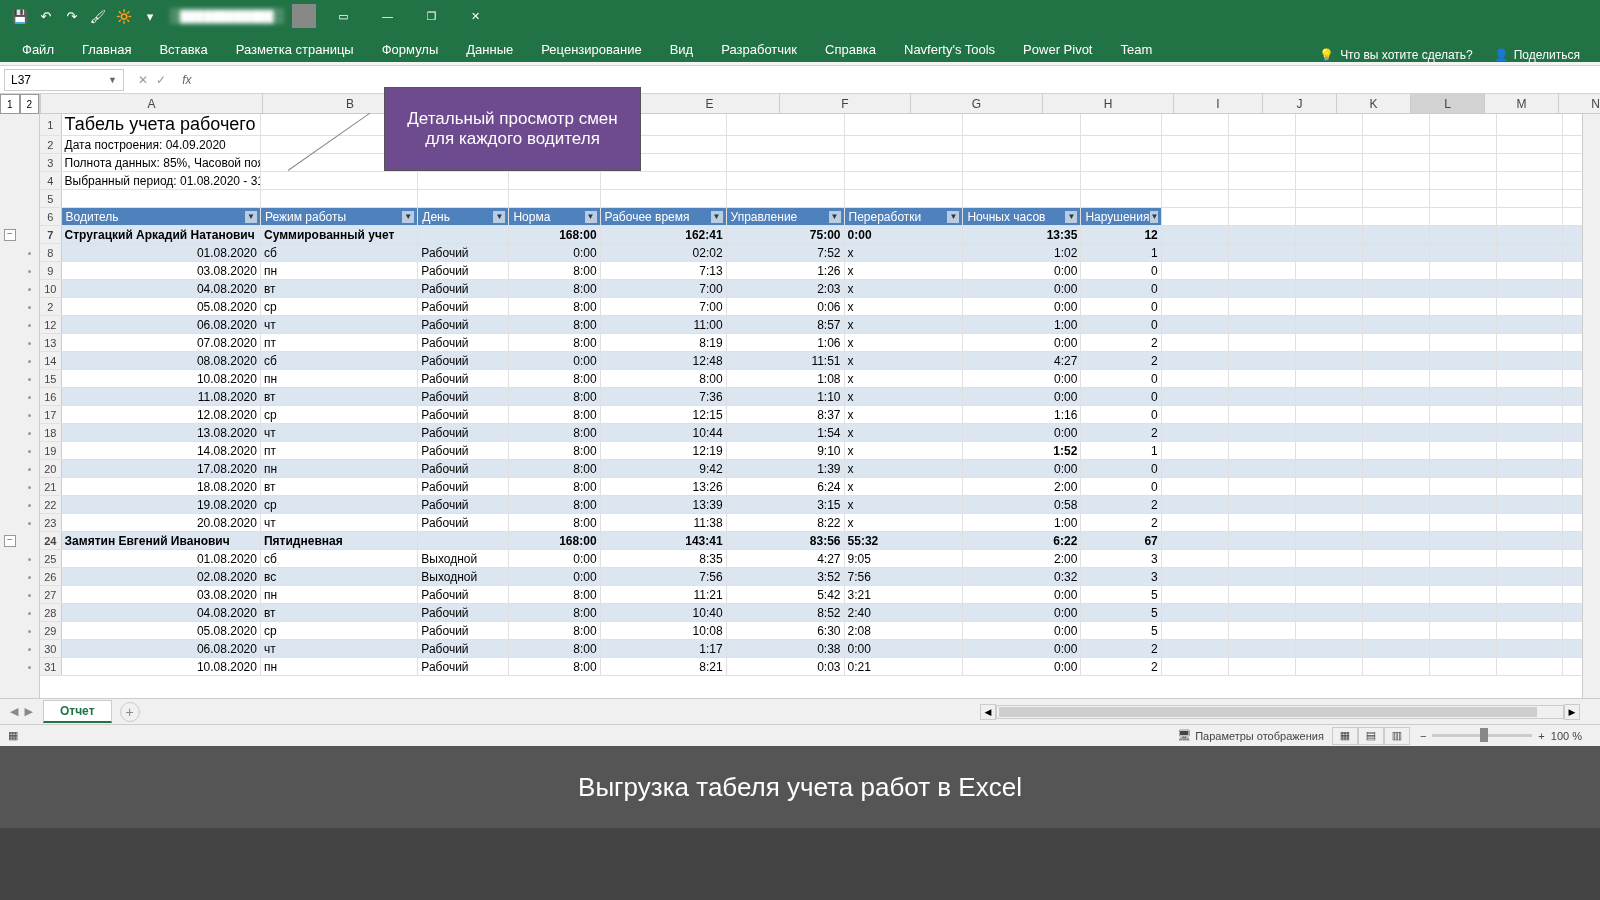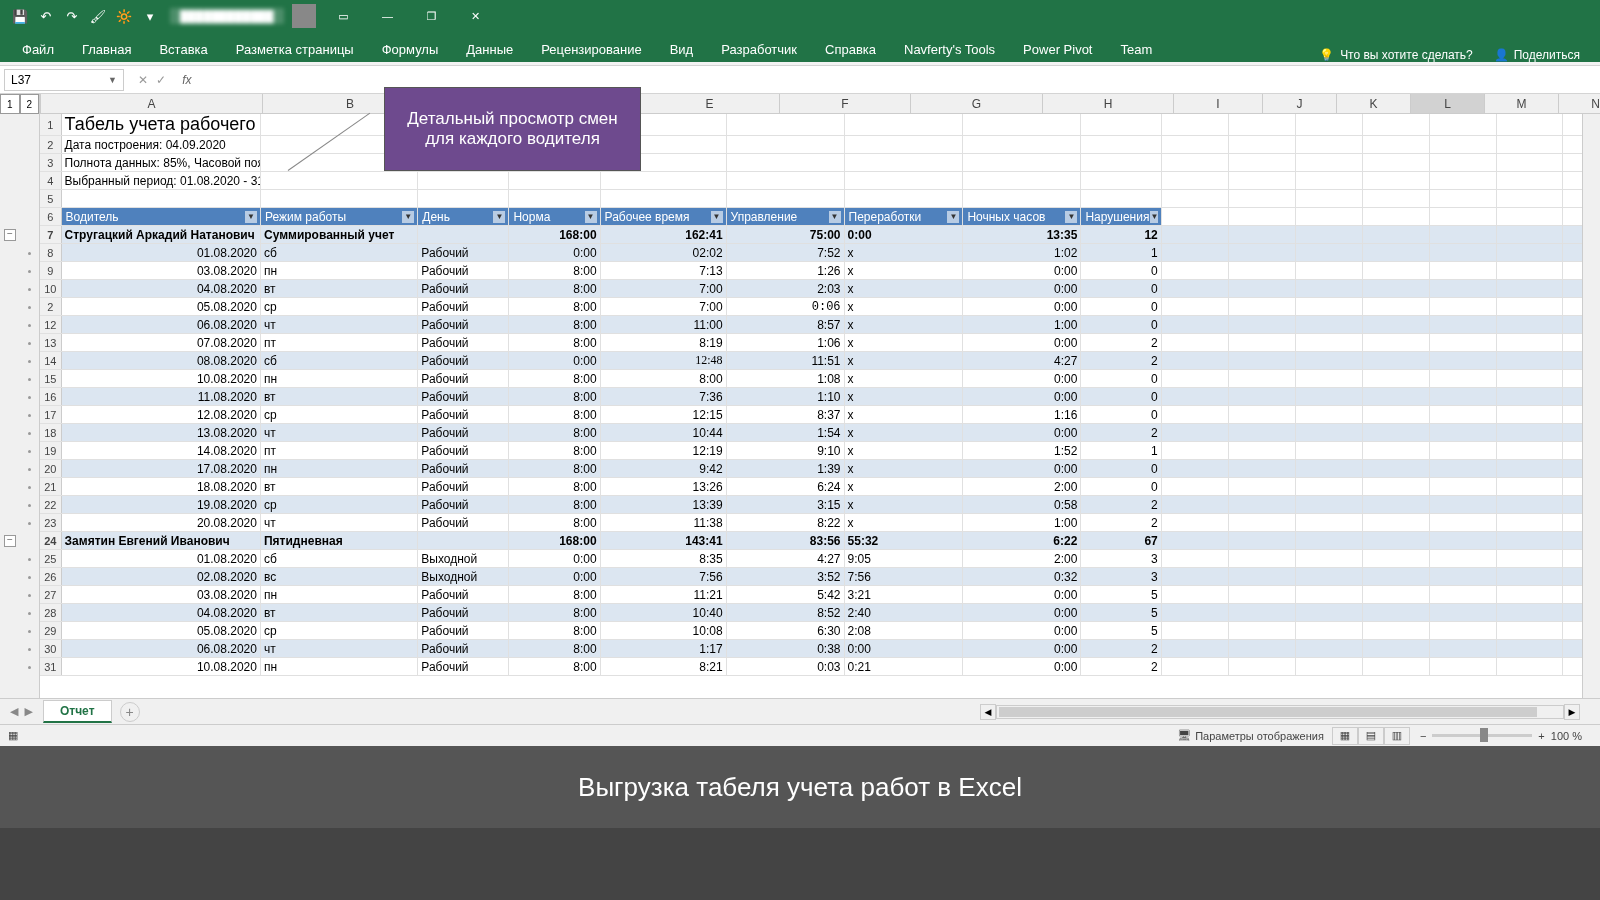--- a/index.html
+++ b/index.html
@@ -461,21 +461,21 @@
           <div class="cell" style="width: 74px;"></div>
           <div class="cell" style="width: 40px;"></div>
         </div>
         <div class="grid-row band1">
           <div class="row-hdr">2</div>
           <div class="cell r" style="width: 222px;">05.08.2020</div>
           <div class="cell" style="width: 175px;">ср</div>
           <div class="cell" style="width: 101px;">Рабочий</div>
           <div class="cell r" style="width: 101px;">8:00</div>
           <div class="cell r" style="width: 140px;">7:00</div>
-          <div class="cell r" style="width: 131px; font-family: Liberation Mono, monospace;">0:06</div>
+          <div class="cell r" style="width: 131px;">0:06</div>
           <div class="cell" style="width: 132px;">x</div>
           <div class="cell r" style="width: 131px;">0:00</div>
           <div class="cell r" style="width: 89px;">0</div>
           <div class="cell" style="width: 74px;"></div>
           <div class="cell" style="width: 74px;"></div>
           <div class="cell" style="width: 74px;"></div>
           <div class="cell" style="width: 74px;"></div>
           <div class="cell" style="width: 74px;"></div>
           <div class="cell" style="width: 74px;"></div>
           <div class="cell" style="width: 40px;"></div>
@@ -517,21 +517,21 @@
           <div class="cell" style="width: 74px;"></div>
           <div class="cell" style="width: 74px;"></div>
           <div class="cell" style="width: 40px;"></div>
         </div>
         <div class="grid-row band0">
           <div class="row-hdr">14</div>
           <div class="cell r" style="width: 222px;">08.08.2020</div>
           <div class="cell" style="width: 175px;">сб</div>
           <div class="cell" style="width: 101px;">Рабочий</div>
           <div class="cell r" style="width: 101px;">0:00</div>
-          <div class="cell r" style="width: 140px; font-family: Liberation Serif, serif;">12:48</div>
+          <div class="cell r" style="width: 140px;">12:48</div>
           <div class="cell r" style="width: 131px;">11:51</div>
           <div class="cell" style="width: 132px;">x</div>
           <div class="cell r" style="width: 131px;">4:27</div>
           <div class="cell r" style="width: 89px;">2</div>
           <div class="cell" style="width: 74px;"></div>
           <div class="cell" style="width: 74px;"></div>
           <div class="cell" style="width: 74px;"></div>
           <div class="cell" style="width: 74px;"></div>
           <div class="cell" style="width: 74px;"></div>
           <div class="cell" style="width: 74px;"></div>
@@ -615,21 +615,21 @@
         </div>
         <div class="grid-row band1">
           <div class="row-hdr">19</div>
           <div class="cell r" style="width: 222px;">14.08.2020</div>
           <div class="cell" style="width: 175px;">пт</div>
           <div class="cell" style="width: 101px;">Рабочий</div>
           <div class="cell r" style="width: 101px;">8:00</div>
           <div class="cell r" style="width: 140px;">12:19</div>
           <div class="cell r" style="width: 131px;">9:10</div>
           <div class="cell" style="width: 132px;">x</div>
-          <div class="cell r" style="width: 131px;">1:52</div>
+          <div class="cell r" style="width: 131px; font-weight: bold;">1:52</div>
           <div class="cell r" style="width: 89px;">1</div>
           <div class="cell" style="width: 74px;"></div>
           <div class="cell" style="width: 74px;"></div>
           <div class="cell" style="width: 74px;"></div>
           <div class="cell" style="width: 74px;"></div>
           <div class="cell" style="width: 74px;"></div>
           <div class="cell" style="width: 74px;"></div>
           <div class="cell" style="width: 40px;"></div>
         </div>
         <div class="grid-row band0">

